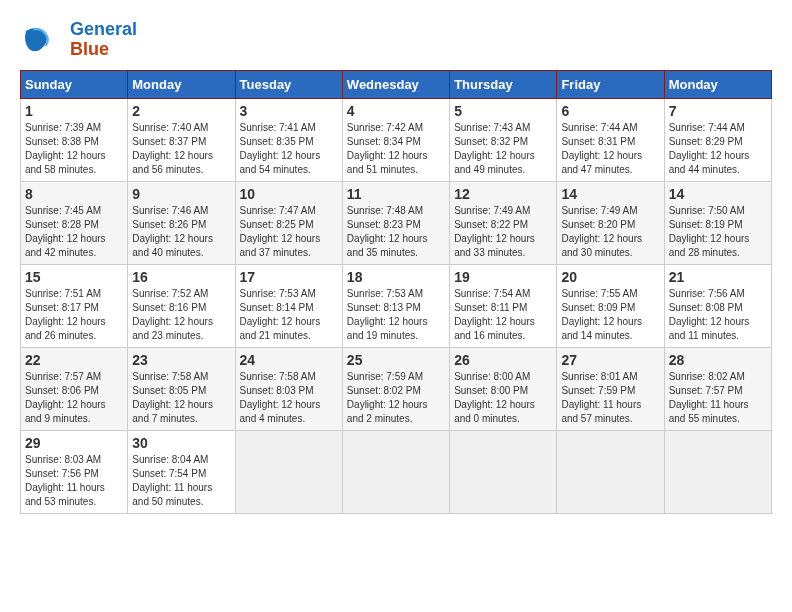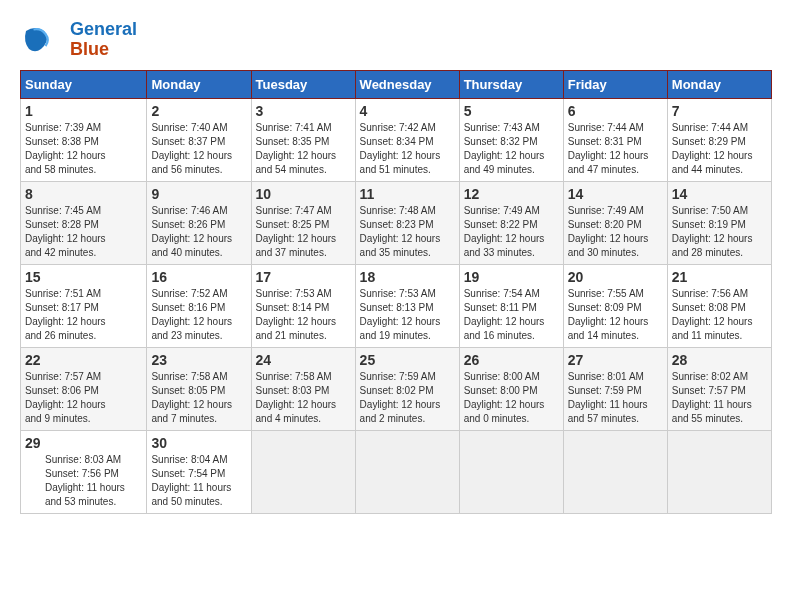--- a/index.html
+++ b/index.html
@@ -318,21 +318,21 @@
           <div class="day-num">28</div>
           <div class="day-info" style="white-space: pre-line;">Sunrise: 8:02 AM
 Sunset: 7:57 PM
 Daylight: 11 hours
 and 55 minutes.</div>
         </td>
       </tr>
       <tr>
         <td>
           <div class="day-num">29</div>
-          <div class="day-info" style="white-space: pre-line; margin-left: 20px;">Sunrise: 8:03 AM
+          <div class="day-info" style="white-space: pre-line;">Sunrise: 8:03 AM
 Sunset: 7:56 PM
 Daylight: 11 hours
 and 53 minutes.</div>
         </td>
         <td>
           <div class="day-num">30</div>
           <div class="day-info" style="white-space: pre-line;">Sunrise: 8:04 AM
 Sunset: 7:54 PM
 Daylight: 11 hours
 and 50 minutes.</div>

